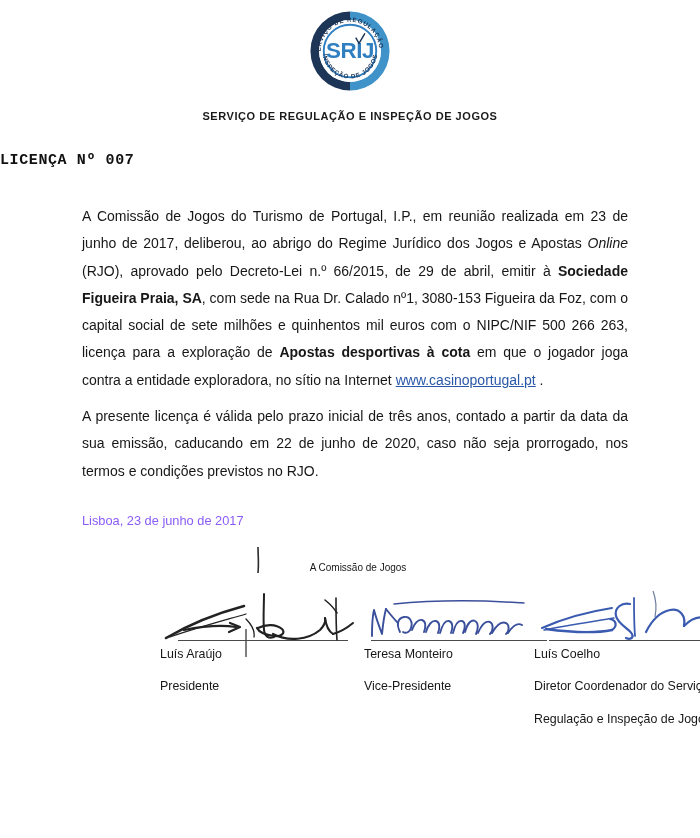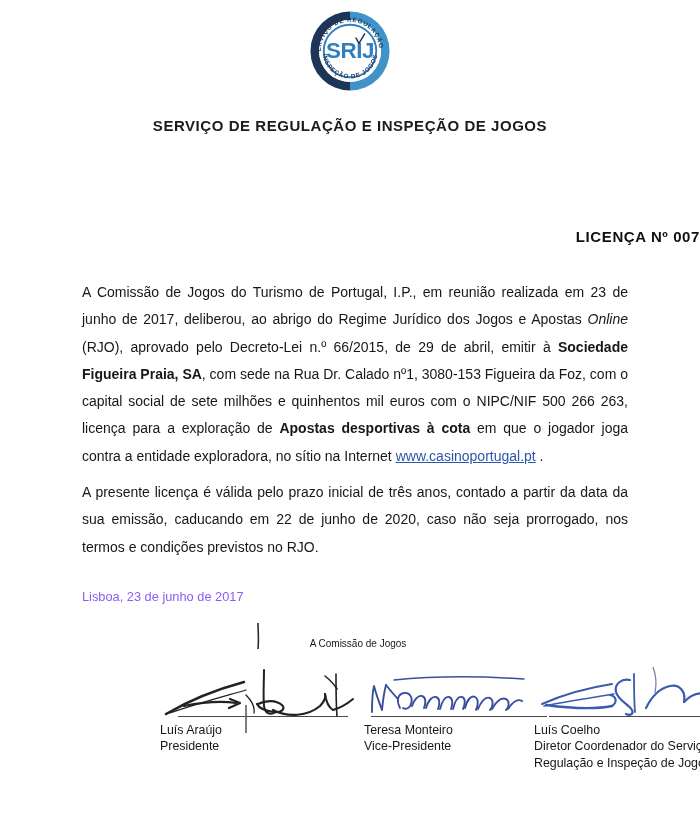--- a/index.html
+++ b/index.html
@@ -23,36 +23,37 @@
   }
   .logo-wrap {
     width: 86px;
     height: 86px;
     margin: 0 auto;
     position: relative;
   }
   .logo-svg { display:block; width:86px; height:86px; }
 
   .org-subtitle {
-    margin-top: 23px;
-    font-size: 15px;
+    margin-top: 16px;
+    font-size: 11px;
     letter-spacing: 0.55px;
     font-weight: 600;
     color: #1b1b1b;
     font-family: "Liberation Sans", sans-serif;
   }
 
   
   .doc-title {
-    text-align: right;
+    text-align: left;
     font-size: 15px;
     font-weight: bold;
     letter-spacing: 0.6px;
     color: #111111;
-    margin-top: 94px;
+    margin-top: 30px;
+    font-family: Liberation Mono, monospace;
   }
 
   
   .doc-body {
     margin: 0 72px 0 82px;
     margin-top: 34px;
   }
   .para {
     font-size: 14px;
     line-height: 27.3px;
@@ -116,20 +117,21 @@
   .sig-name {
     font-size: 12.4px;
     margin-top: 5px;
     color: #171717;
     line-height: 16.5px;
   }
   .sig-role {
     font-size: 12.4px;
     color: #171717;
     line-height: 16.5px;
+    margin-top: 16px;
   }
 </style>
 </head>
 <body>
 
 <div class="doc-header">
 
   <div class="logo-wrap">
     <svg class="logo-svg" viewBox="0 0 100 100" xmlns="http://www.w3.org/2000/svg">
       <defs>

